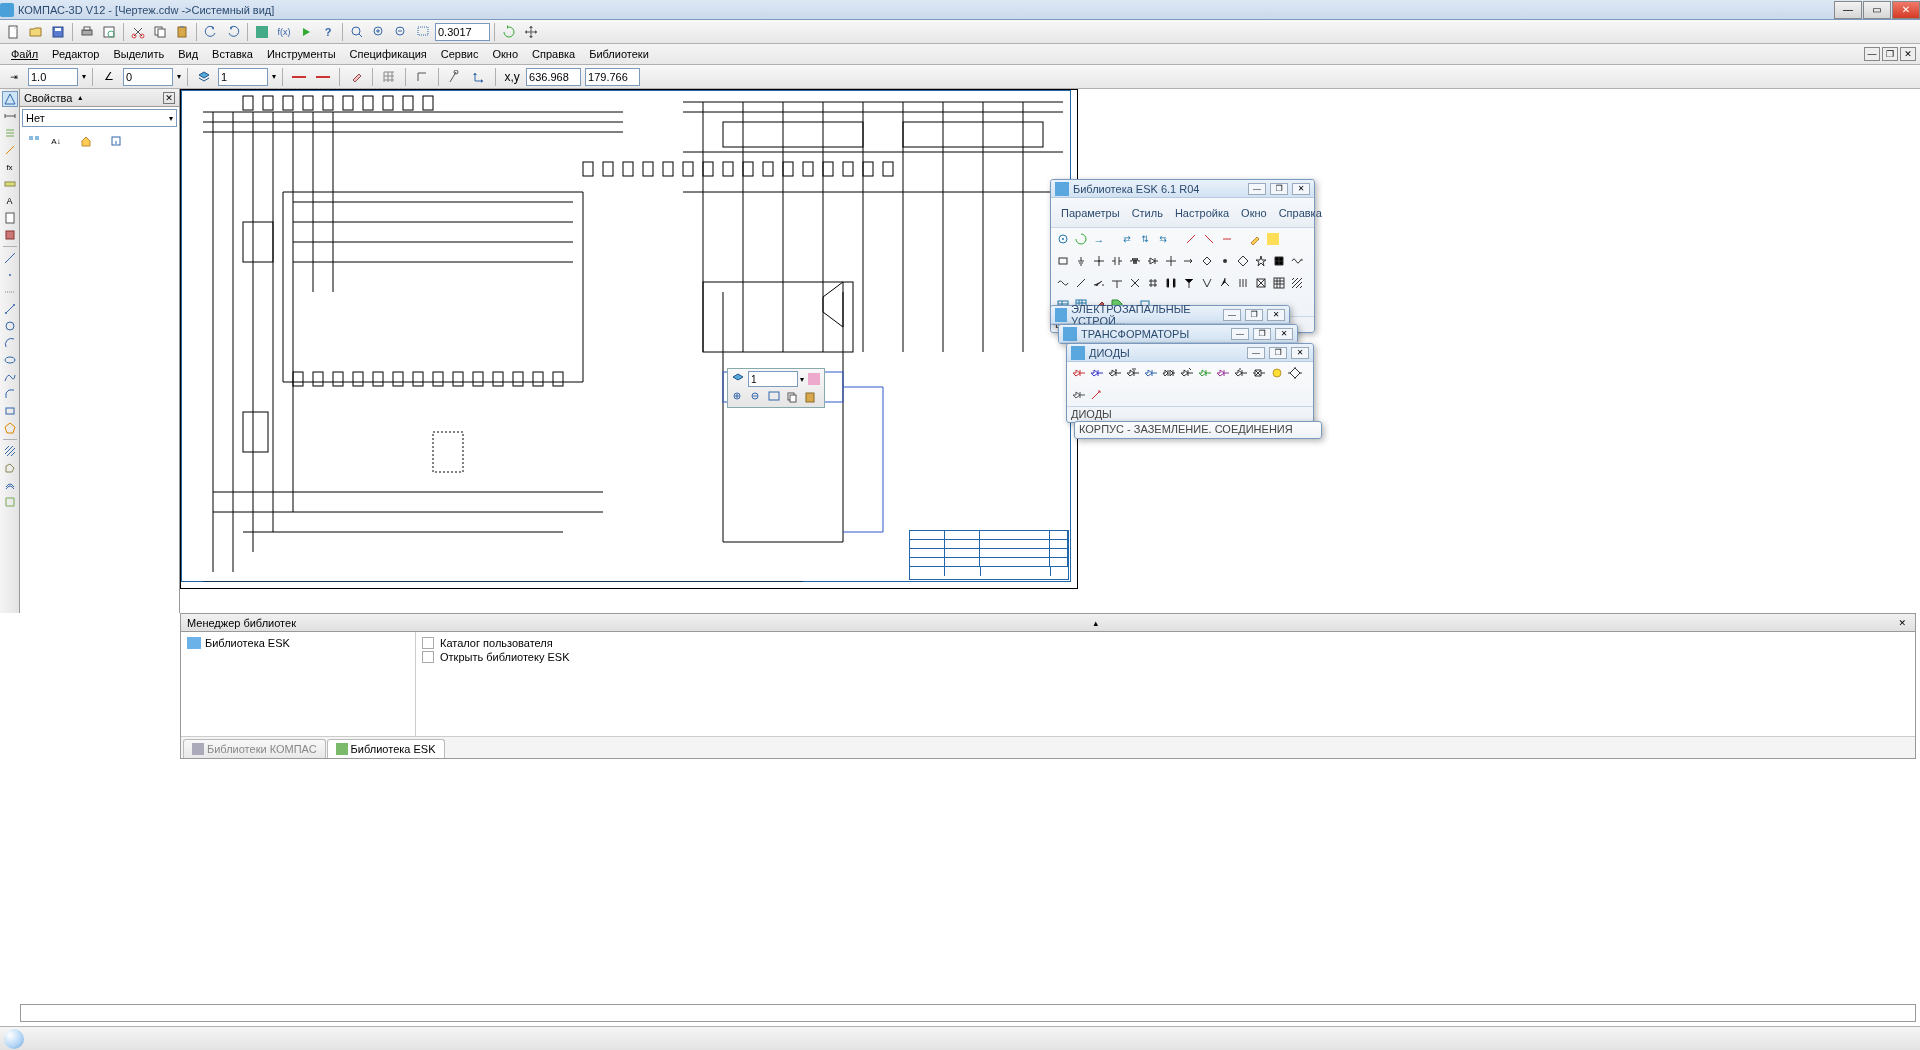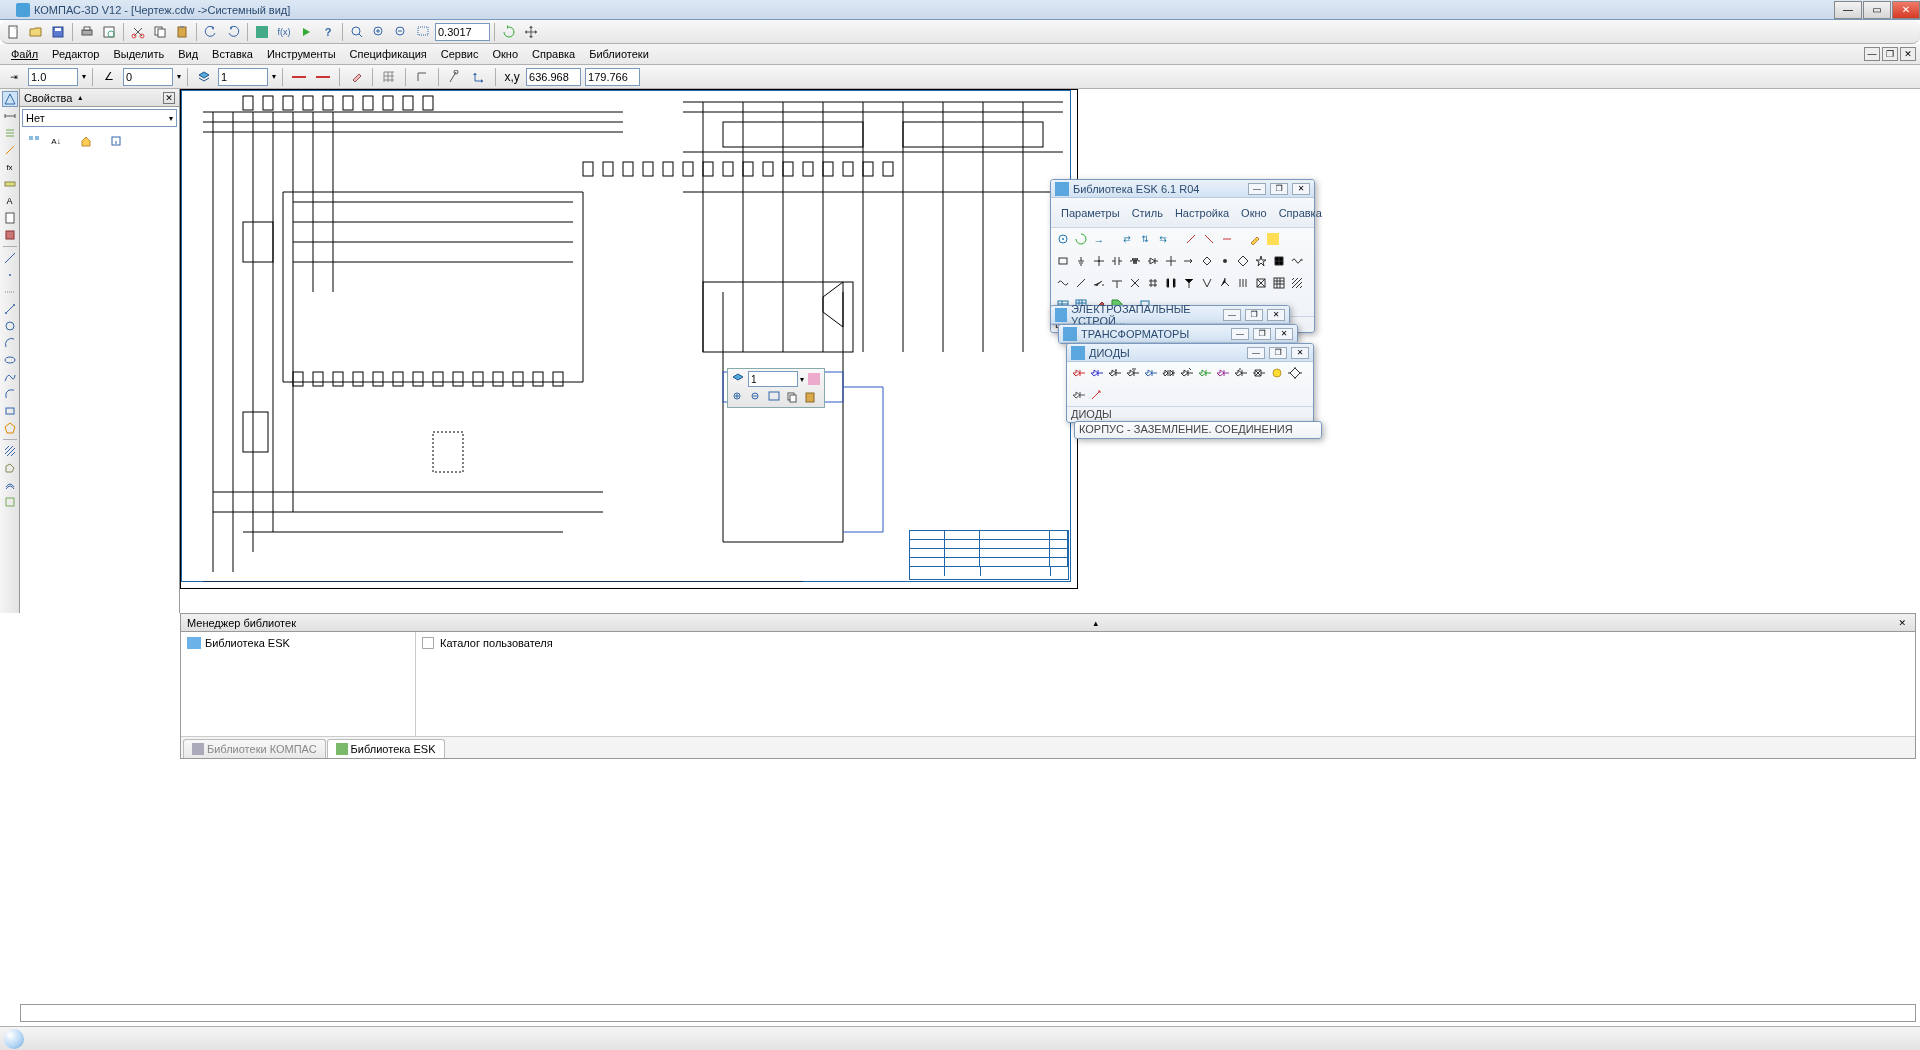--- a/index.html
+++ b/index.html
@@ -1,27 +1,27 @@
 <!DOCTYPE html>
 <html><head>
 <meta charset="utf-8">
 <style>
 * { margin: 0; padding: 0; box-sizing: border-box; font-family: Tahoma, sans-serif; font-size: 11px; }
 body { background: #fff; overflow: hidden; width: 1920px; height: 1050px; position: relative; }
 
 
-.titlebar { height: 20px; background: linear-gradient(#dde8f5,#cad9eb); display: flex; align-items: center; padding-left: 16px; border-bottom: 1px solid #7a99bf; }
+.titlebar { height: 20px; background: linear-gradient(#dde8f5,#cad9eb); display: flex; align-items: center; padding-left: 0; border-bottom: 1px solid #7a99bf; }
 .titlebar .icon { width: 14px; height: 14px; background: #4aa0d8; border-radius: 2px; margin-right: 4px; }
 .titlebar .title { color: #2b4a6f; }
 .titlebar .winbtns { margin-left: auto; display: flex; }
 .titlebar .winbtn { width: 28px; height: 18px; background: linear-gradient(#f3f3f3,#d6d6d6); border: 1px solid #888; margin-left: 1px; display: flex; align-items: center; justify-content: center; font-size: 10px; }
 .titlebar .winbtn.close { background: linear-gradient(#f07a6a,#d43a24); color: #fff; }
 
 
-.toolbar { height: 24px; background: linear-gradient(#f8f8f8,#e7e7e7); border-bottom: 1px solid #b0b0b0; display: flex; align-items: center; padding-left: 4px; gap: 2px; border-radius: 8px; }
+.toolbar { height: 24px; background: linear-gradient(#f8f8f8,#e7e7e7); border-bottom: 1px solid #b0b0b0; display: flex; align-items: center; padding-left: 4px; gap: 2px; }
 .tbtn { width: 20px; height: 20px; border: 1px solid transparent; display: flex; align-items: center; justify-content: center; cursor: pointer; }
 .tbicon { width: 14px; height: 14px; }
 .sep { width: 1px; height: 18px; background: #b0b0b0; margin: 0 2px; }
 .zoomfield { width: 55px; height: 18px; border: 1px solid #7a99bf; background: #fff; padding: 0 2px; font-size: 11px; }
 
 
 .menubar { height: 21px; background: linear-gradient(#f5f5f5,#e8e8e8); border-bottom: 1px solid #b0b0b0; display: flex; align-items: center; padding-left: 4px; }
 .menuitem { padding: 2px 7px; cursor: pointer; }
 .menuitem .accel { text-decoration: underline; }
 .mdi-controls { margin-left: auto; display: flex; gap: 2px; padding-right: 4px; }
@@ -1033,20 +1033,24 @@
       <div class="libmgr-tree-item">
         <div class="ticon"></div>
         <span>Библиотека ESK</span>
       </div>
     </div>
     <div class="libmgr-list">
       <div class="libmgr-list-item">
           <div class="licon2"></div>
           <span>Каталог пользователя</span>
         </div>
+      <div class="libmgr-list-item">
+          <div class="licon2"></div>
+          <span>Открыть библиотеку ESK</span>
+        </div>
     </div>
   </div>
   <div class="libmgr-tabs">
     <div class="libmgr-tab inactive">
         <div class="tabicon"></div>
         <span>Библиотеки КОМПАС</span>
       </div>
     <div class="libmgr-tab active">
         <div class="tabicon"></div>
         <span>Библиотека ESK</span>

